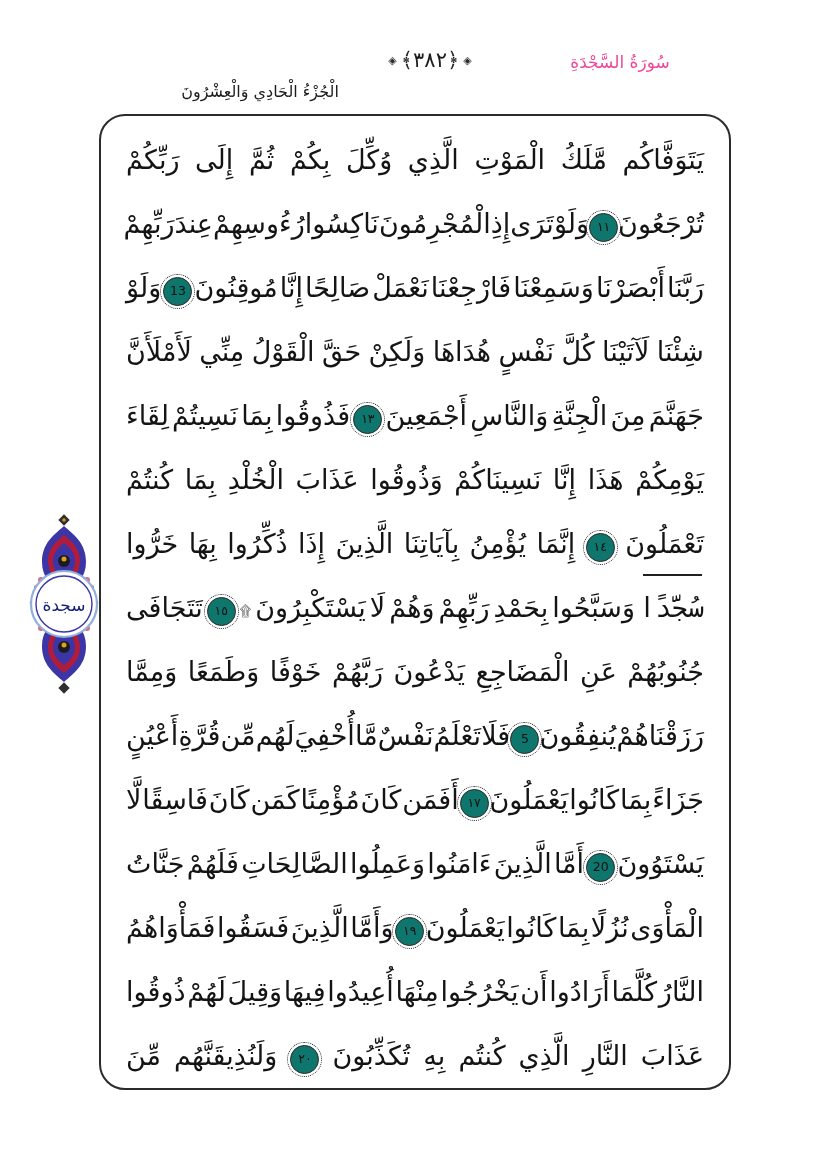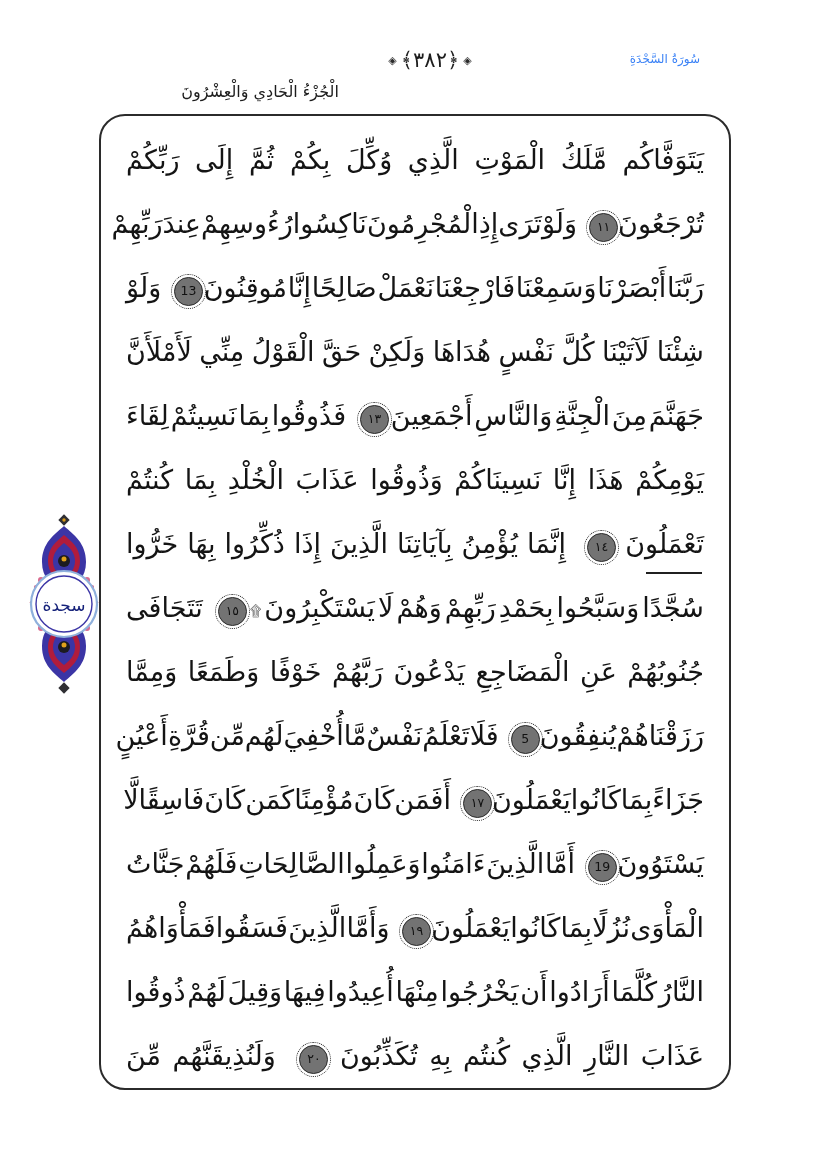--- a/index.html
+++ b/index.html
@@ -12,21 +12,21 @@
   
   .running-head span,.running-head div{font-family:"DejaVu Sans",sans-serif;}
   .juz-label{
     position:absolute;left:170px;top:54px;width:180px;
     text-align:center;font-size:16px;color:#1d1d1d;letter-spacing:0;
     direction:rtl;
     margin-top:28px;
   }
   .surah-title{
     position:absolute;left:540px;top:52px;width:160px;
-    text-align:right;font-size:12px;color:#3b82f6;direction:rtl;
+    text-align:center;font-size:17px;color:#ec4899;direction:rtl;
   }
   .page-number-wrap{
     position:absolute;left:368px;top:50px;width:124px;
     display:flex;align-items:center;justify-content:center;gap:4px;
     direction:rtl;
   }
   .page-number-wrap .num{font-size:21px;color:#1d1d1d;line-height:1;}
   .page-number-wrap .rosette{font-size:11px;color:#2b2b2b;line-height:1;}
   
   .quran-frame{
@@ -37,26 +37,25 @@
   }
   .line{
     height:64px;display:flex;justify-content:space-between;
     align-items:baseline;direction:rtl;white-space:nowrap;
   }
   .w{font-size:27px;color:#141414;line-height:58px;}
   .ayah{
     width:27px;height:27px;border-radius:50%;flex:0 0 auto;
     border:1.4px solid #2b2b2b;outline:1.6px dotted #2b2b2b;outline-offset:2px;
     display:inline-flex;align-items:center;justify-content:center;
-    font-size:12.5px;color:#111;align-self:center;background:#737373;
+    font-size:12.5px;color:#111;align-self:center;background:#0f766e;
     line-height:1;
-    margin-left:12px;
   }
   .sajdah-sign{font-size:15px;color:#222;align-self:center;line-height:1;}
-  .sajda-word{position:relative;}
+  .sajda-word{position:relative;font-family:Liberation Mono, monospace;}
   .sajda-word::after{
     content:"";position:absolute;right:2px;left:4px;top:-7px;
     border-top:2.4px solid #202020;
   }
   
   .sajdah-medallion{position:absolute;left:27px;top:514px;width:74px;height:180px;}
 </style>
 </head>
 <body>
 
@@ -199,21 +198,21 @@
         <span class="w">أَفَمَن</span>
         <span class="w">كَانَ</span>
         <span class="w">مُؤْمِنًا</span>
         <span class="w">كَمَن</span>
         <span class="w">كَانَ</span>
         <span class="w">فَاسِقًا</span>
         <span class="w">لَّا</span>
       </div>
       <div class="line">
         <span class="w">يَسْتَوُونَ</span>
-        <span class="ayah">19</span>
+        <span class="ayah">20</span>
         <span class="w">أَمَّا</span>
         <span class="w">الَّذِينَ</span>
         <span class="w">ءَامَنُوا</span>
         <span class="w">وَعَمِلُوا</span>
         <span class="w">الصَّالِحَاتِ</span>
         <span class="w">فَلَهُمْ</span>
         <span class="w">جَنَّاتُ</span>
       </div>
       <div class="line">
         <span class="w">الْمَأْوَى</span>

